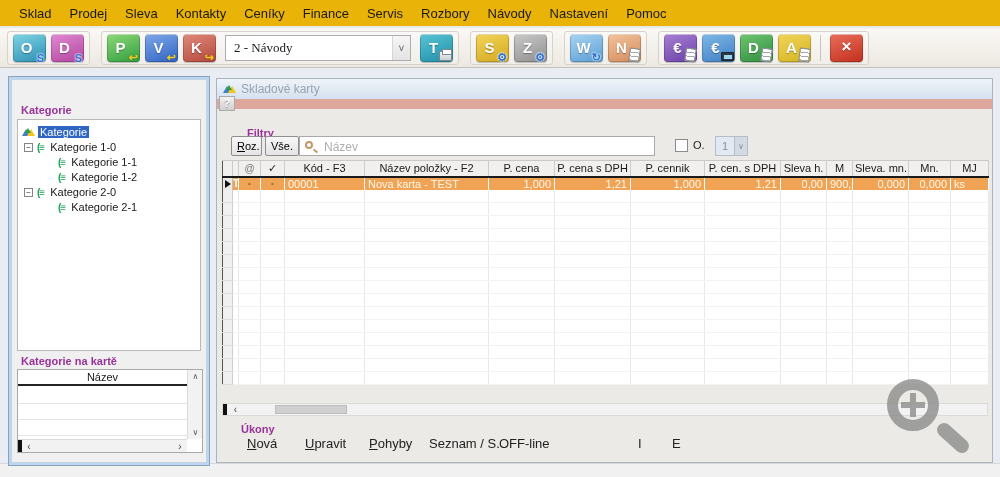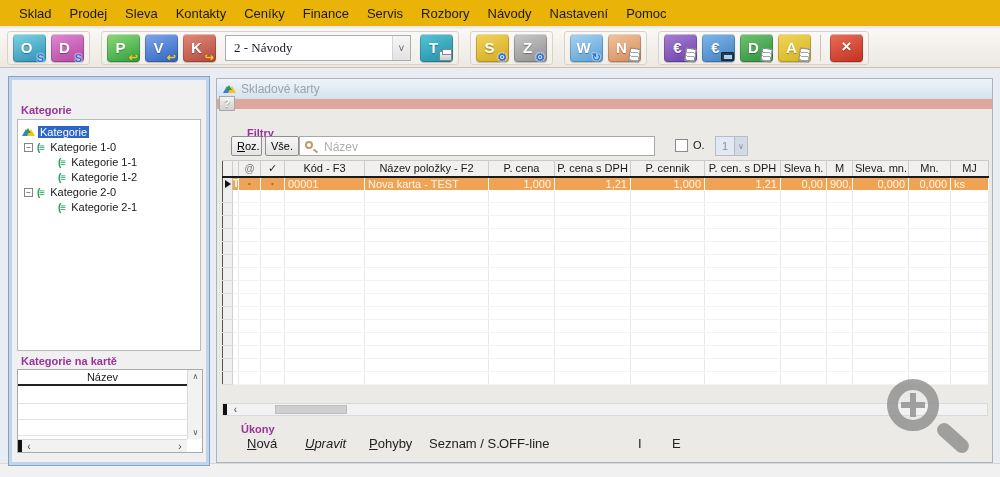--- a/index.html
+++ b/index.html
@@ -691,21 +691,21 @@
 
   <div class="hscroll-main">
     <span class="sliver"></span>
     <span class="arr">‹</span>
     <span class="thumb"></span>
   </div>
 
   <span class="group-label actions-label">Úkony</span>
 
   <button class="action-btn" style="left:30px;"><span class="accel">N</span><span>ová</span></button>
-  <button class="action-btn" style="left:88px;font-style:italic;"><span class="accel">U</span><span>pravit</span></button>
+  <button class="action-btn" style="left:88px;"><span class="accel">U</span><span>pravit</span></button>
   <button class="action-btn" style="left:152px;"><span class="accel">P</span><span>ohyby</span></button>
   <button class="action-btn" style="left:212px;"><span>Seznam / S.</span></button>
   <button class="action-btn" style="left:282px;"><span>OFF-line</span></button>
   <button class="action-btn" style="left:421px;"><span>I</span></button>
   <button class="action-btn" style="left:455px;"><span>E</span></button>
 
   <div class="watermark">
     <span class="wm-circle"></span>
     <span class="wm-plus-h"></span>
     <span class="wm-plus-v"></span>

